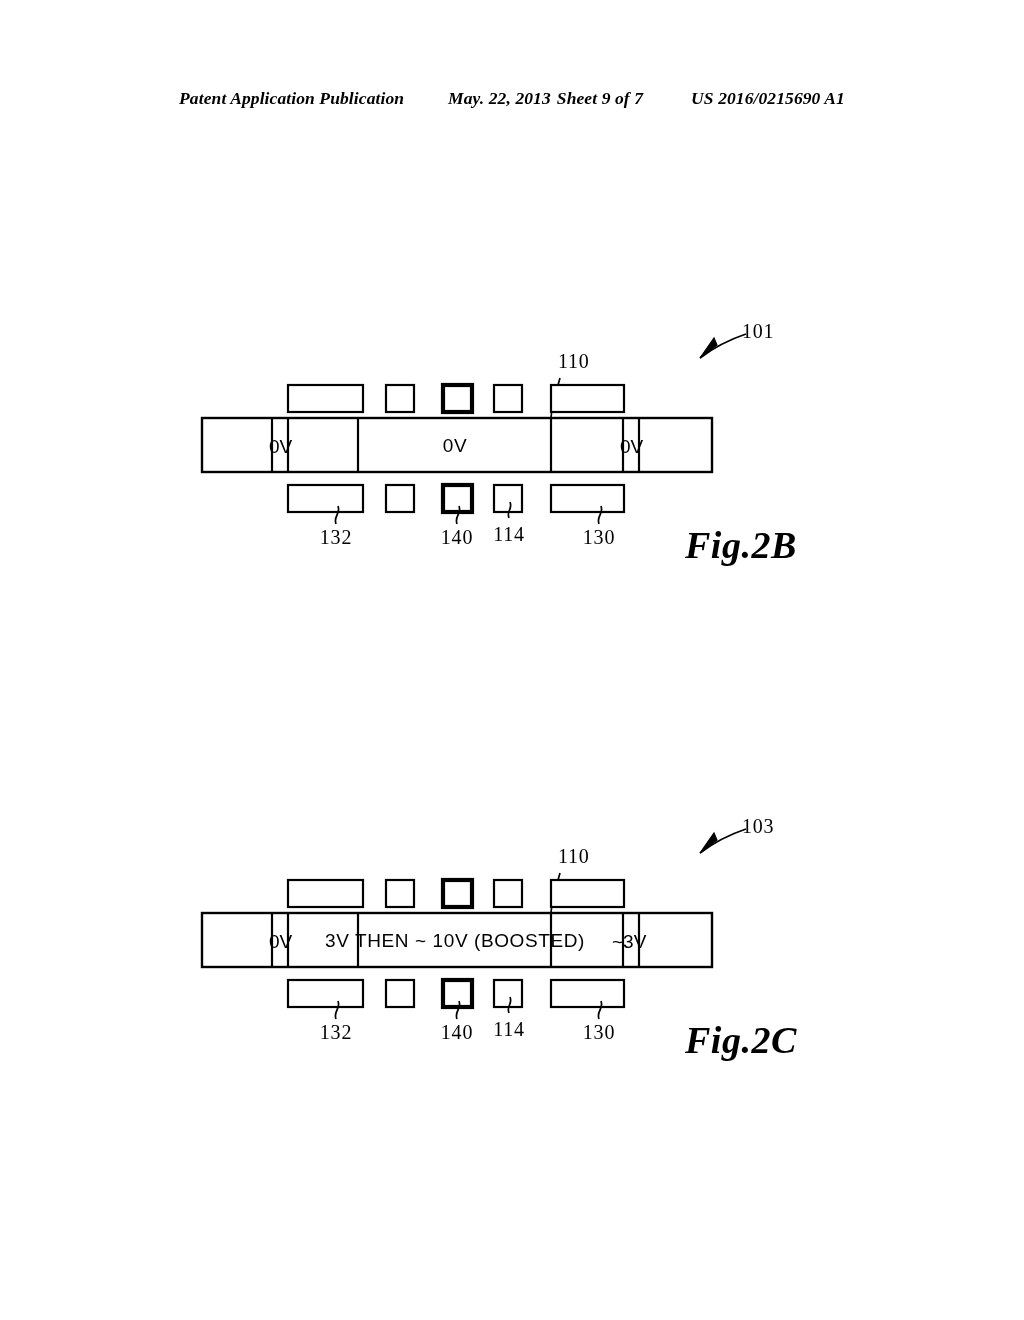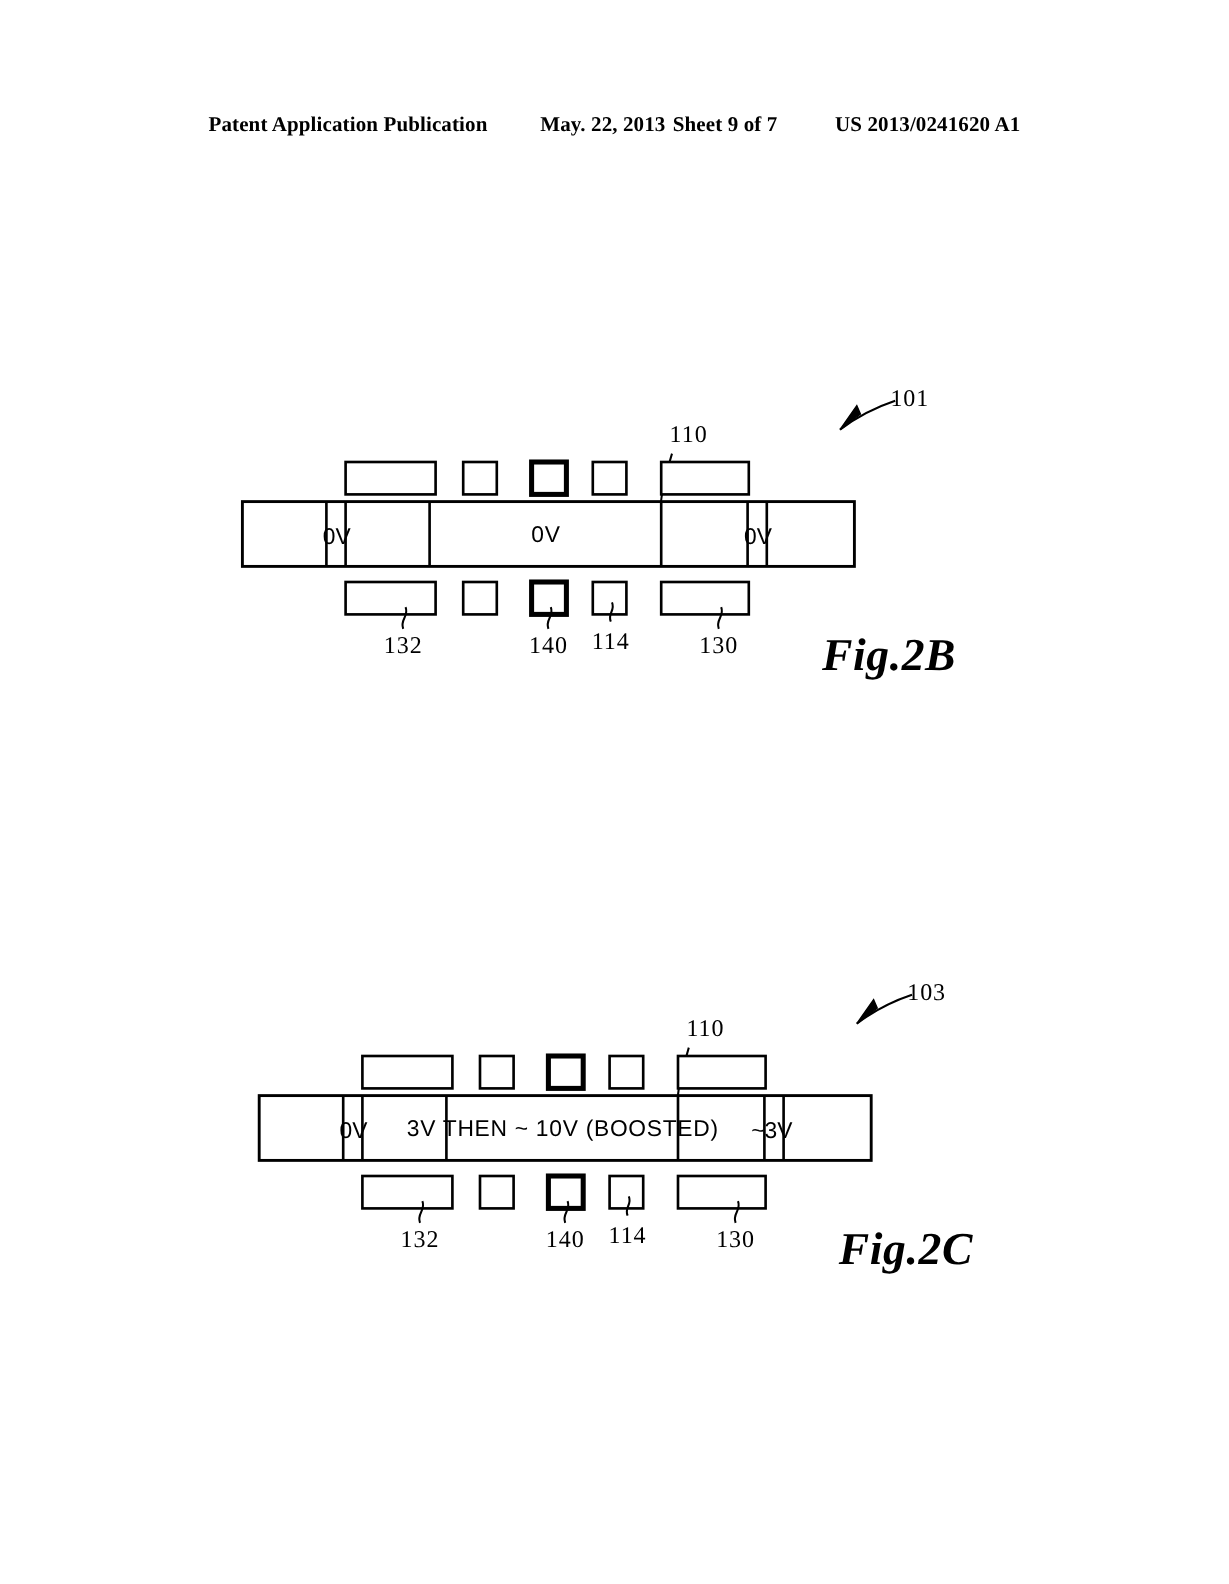--- a/index.html
+++ b/index.html
@@ -21,41 +21,42 @@
   }
   
   .header {
     position: absolute;
     top: 88px;
     left: 0;
     width: 1024px;
     height: 26px;
     display: flex;
     justify-content: center;
-    align-items: flex-end;
+    align-items: flex-start;
     font-family: "Liberation Serif", serif;
     font-weight: bold;
     font-size: 17.5px;
     color: #000000;
     letter-spacing: 0.1px;
     white-space: nowrap;
+    font-style: italic;
   }
   .header .h-pub   { margin-right: 44px; }
   .header .h-date  { margin-right: 6px; }
   .header .h-sheet { margin-right: 48px; }
   .header .h-num   { }
 
   
   .figure {
     position: absolute;
     left: 0;
     width: 824px;
   }
   #figure-2b { top: 300px; height: 300px; }
-  #figure-2c { top: 795px; height: 300px; padding-left: 14px; }
+  #figure-2c { top: 795px; height: 300px; }
 
   svg.fig-svg {
     display: block;
     width: 1024px;
     height: 300px;
   }
   .bar-rect  { stroke: #000000; stroke-width: 2.4px; fill: #ffffff; }
   .seg-line  { stroke: #000000; stroke-width: 2.2px; }
   .box       { stroke: #000000; stroke-width: 2.2px; fill: #ffffff; }
   .box-bold  { stroke: #000000; stroke-width: 4.2px; fill: #ffffff; }
@@ -93,21 +94,21 @@
 </style>
 </head>
 <body>
 
 <div class="page">
 
   <div class="header">
     <span class="h-pub">Patent Application Publication</span>
     <span class="h-date">May. 22, 2013</span>
     <span class="h-sheet">Sheet 9 of 7</span>
-    <span class="h-num">US 2013/0241620 A1</span>
+    <span class="h-num">US 2016/0215690 A1</span>
   </div>
 
   <div class="figure" id="figure-2b">
     <svg class="fig-svg" viewBox="0 0 1024 300" xmlns="http://www.w3.org/2000/svg">
 
       <g>
         <path class="leader" d="M700 58 C 716 46, 734 38, 746 34"></path>
         <path class="arrow-fill" d="M700 58 L 717 45 L 714 38 Z"></path>
         <text class="refnum" x="742" y="38">101</text>
       </g>

